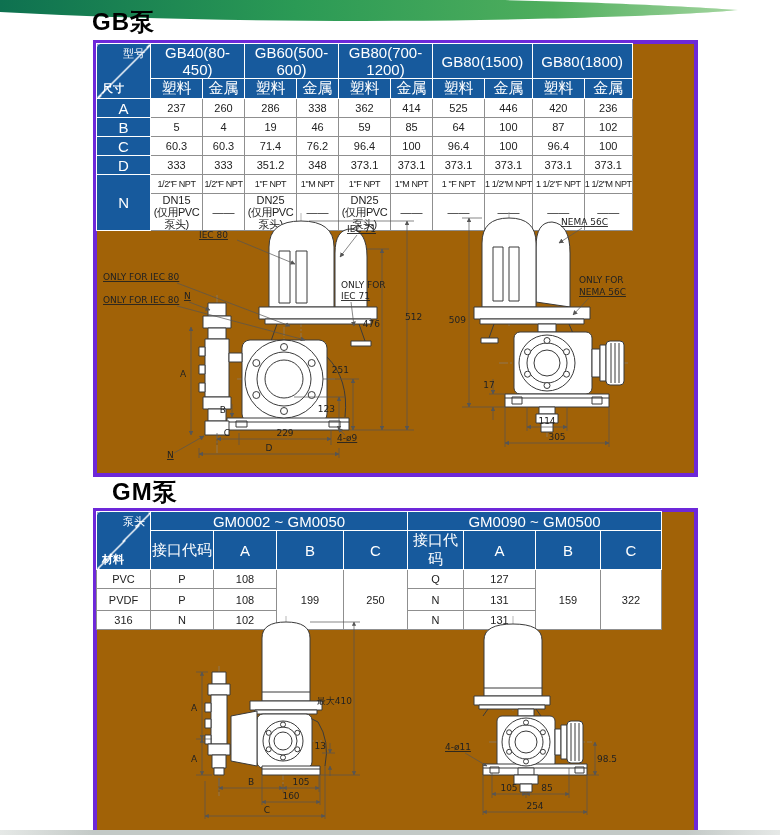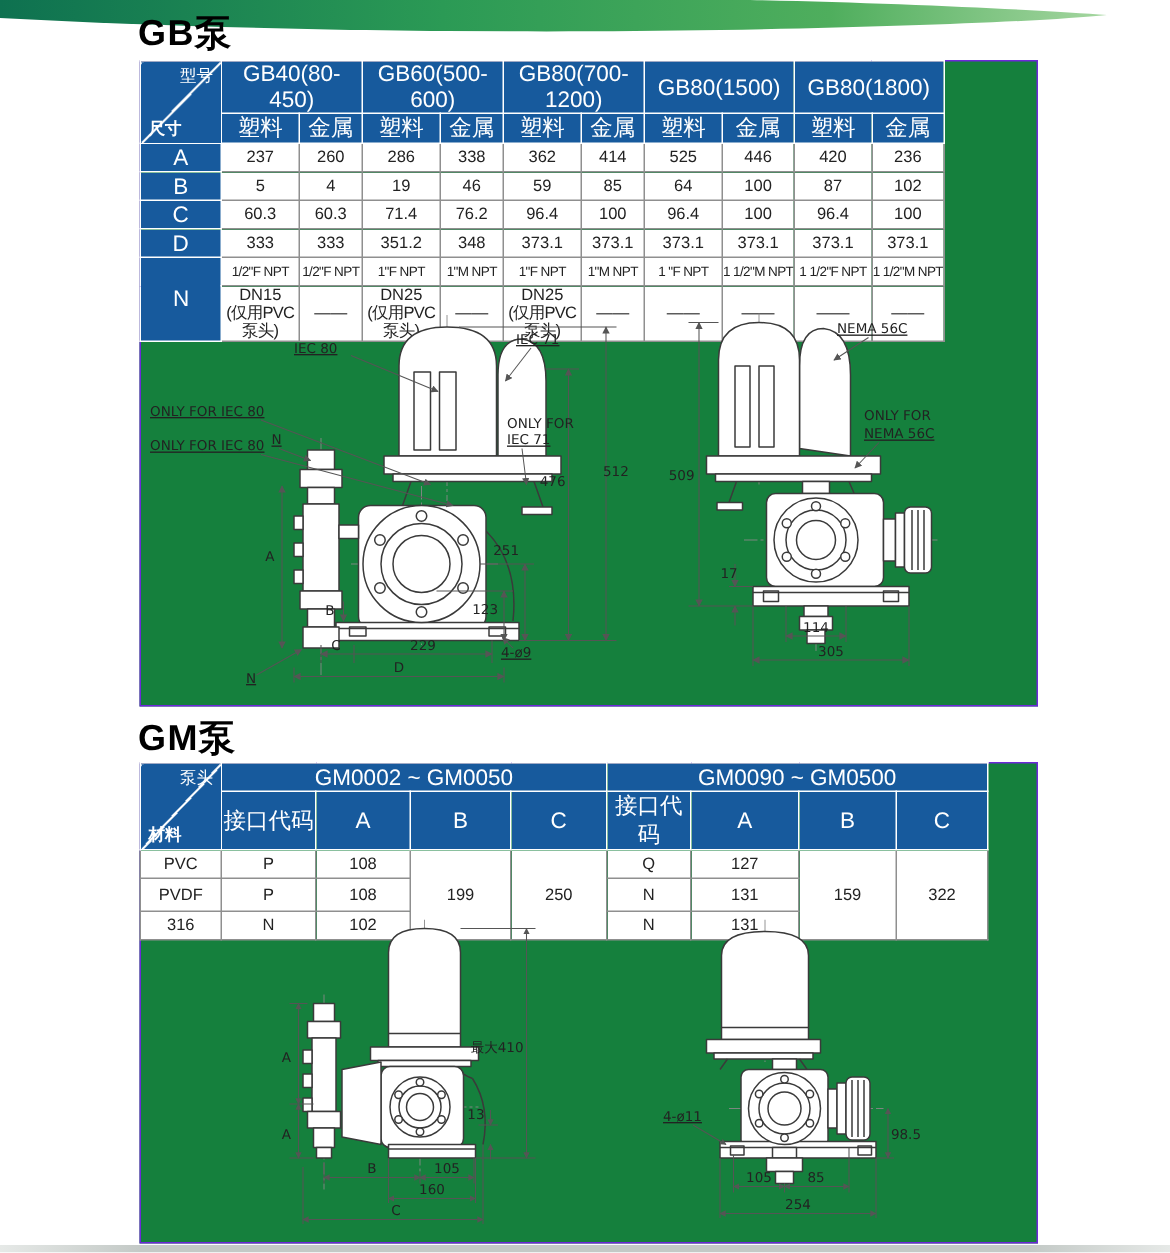--- a/index.html
+++ b/index.html
@@ -1,22 +1,22 @@
 <!DOCTYPE html>
 <html><head>
 <meta charset="utf-8">
 <style>
   html,body{margin:0;padding:0;}
   body{width:780px;height:835px;position:relative;background:#fff;
        font-family:"Liberation Sans","DejaVu Sans",sans-serif;color:#222;overflow:hidden;}
   .banner{position:absolute;top:0;left:0;}
   .sec-title{position:absolute;left:92px;margin:0;font-size:24px;font-weight:bold;
              color:#000000;letter-spacing:1px;font-family:Liberation Sans, sans-serif;}
-  #gb-title{top:6px;} #gm-title{top:476px;}
-  .box{position:absolute;left:93px;width:597px;border:1px solid #6d28d9;background:#15803d;}
+  #gb-title{top:6px;} #gm-title{top:476px;margin-left:20px;}
+  .box{position:absolute;left:93px;width:597px;border:4px solid #6d28d9;background:#a16207;}
   #gb-box{top:40px;height:429px;} #gm-box{top:508px;height:319px;}
   table.spec{border-collapse:collapse;table-layout:fixed;font-size:11px;margin:-1px 0 0 -1px;}
   table.spec td{border:1px solid #8f8f8f;text-align:center;vertical-align:middle;
                 padding:0 1px;height:18px;background:#fff;overflow:hidden;}
   table.spec td.hd{background:#175a9d;color:#fff;border:1px solid #fff;font-size:15px;}
   table.spec td.corner{background:linear-gradient(to bottom right,#175a9d 49%,#fff 49%,#fff 51%,#175a9d 51%);
                 position:relative;border:1px solid #fff;color:#fff;}
   .c-top{position:absolute;top:2px;right:5px;font-size:11px;}
   .c-bot{position:absolute;bottom:2px;left:5px;font-size:11px;font-weight:bold;}
   tr.npt td{font-size:9px;letter-spacing:-0.4px;white-space:nowrap;padding:0;}

